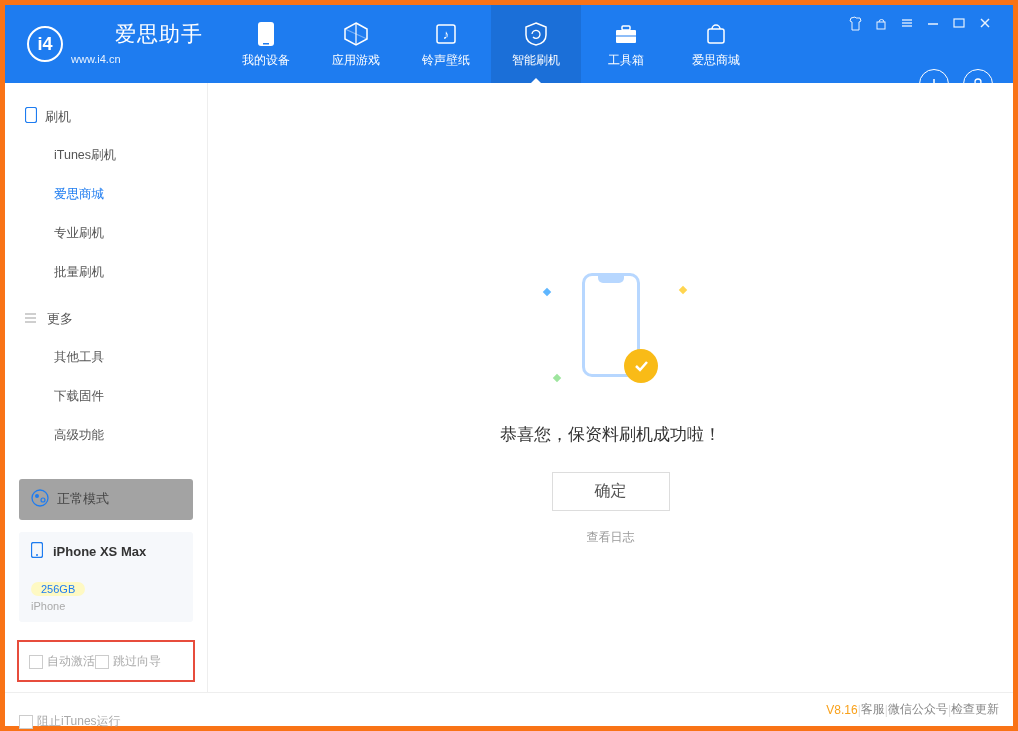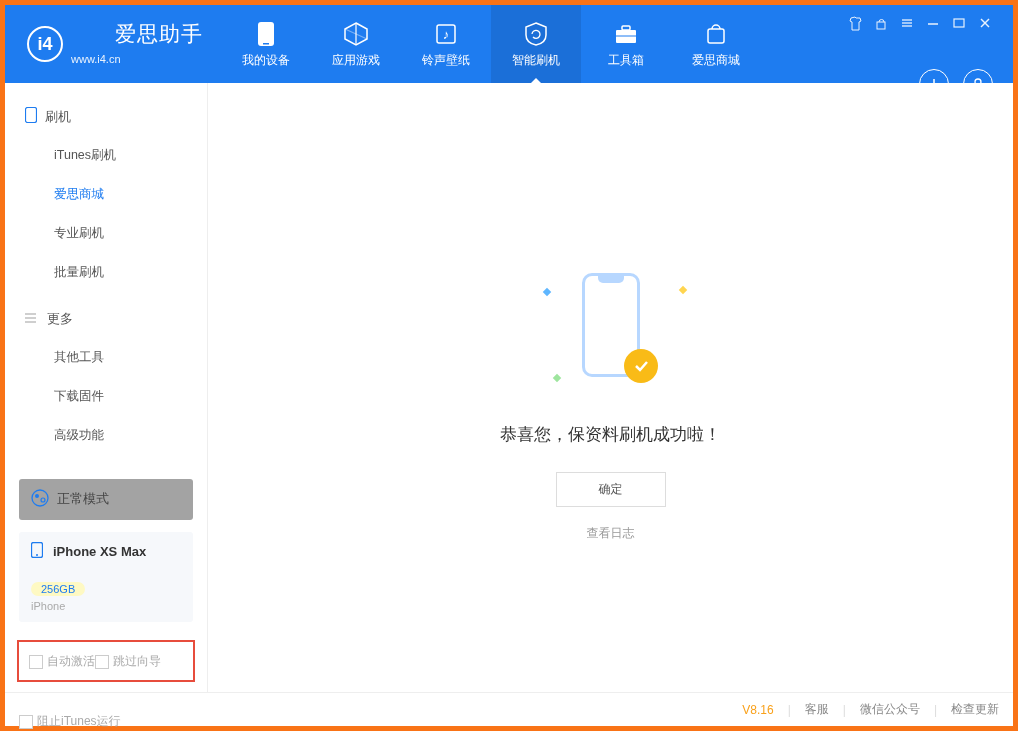--- a/index.html
+++ b/index.html
@@ -39,25 +39,25 @@
 .main { flex: 1; display: flex; flex-direction: column; align-items: center; justify-content: flex-start; padding-top: 190px; }
 .phone-illus { position: relative; width: 150px; height: 120px; margin-bottom: 30px; }
 .phone-body { position:absolute; left:50%; top:0; transform:translateX(-50%); width:58px; height:104px; border:3px solid #b7d7ff; border-radius:10px; }
 .phone-notch { position:absolute; top:0; left:50%; transform:translateX(-50%); width:26px; height:7px; background:#b7d7ff; border-radius:0 0 5px 5px;}
 .check-badge { position:absolute; right:28px; bottom:10px; width:34px; height:34px; background:#f9bb17; border-radius:50%; display:flex; align-items:center; justify-content:center;}
 .spark { position:absolute; width:6px; height:6px; transform:rotate(45deg); }
 .spark.s1 { left:8px; top:16px; background:#5eb6ff;}
 .spark.s2 { right:0px; top:14px; background:#ffd54f;}
 .spark.s3 { left:18px; bottom:12px; background:#9ee59e;}
 .main-msg { font-size: 17px; color: #333; margin-bottom: 26px; }
-.ok-btn { border:1px solid #ddd; padding:8px 42px; font-size:12px; color:#555; cursor:pointer; background:#fff; margin-bottom:18px;}
+.ok-btn { border:1px solid #ddd; padding:8px 42px; font-size:16px; color:#555; cursor:pointer; background:#fff; margin-bottom:18px;}
 .log-link { font-size:12px; color:#999; cursor:pointer; }
 .statusbar { height: 34px; border-top: 1px solid #eee; display: flex; align-items: center; padding: 0 14px; font-size: 12px; color: #999; }
 .statusbar .left { display:flex; align-items:center; gap:4px;margin-top:24px;}
-.statusbar .right { margin-left: auto; display:flex; gap:14px; align-items:center;text-align:right;}
+.statusbar .right { margin-left: auto; display:flex; align-items:center;text-align:right;}
 .version { color:#f9a11b; }
 .sep { color:#ddd; }
 .link-gray { color:#888; cursor:pointer; }
 </style>
 </head>
 <body>
 
 <div class="window">
   <div class="titlebar">
     <div class="logo-area">

